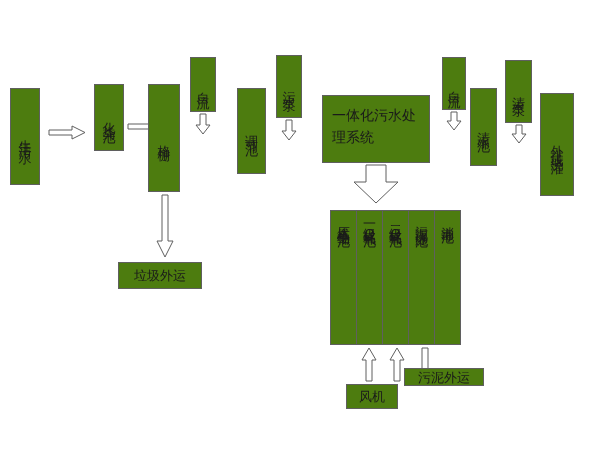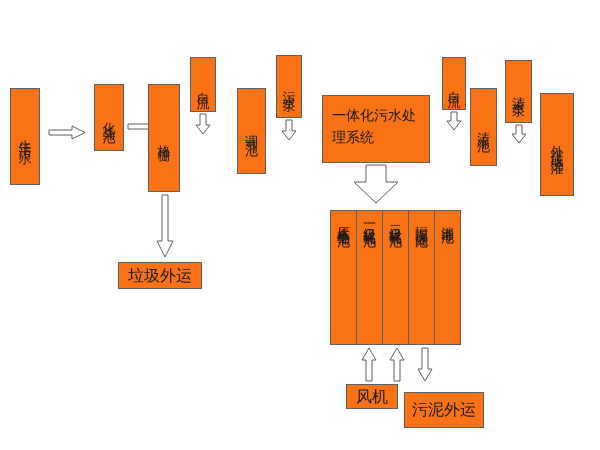--- a/index.html
+++ b/index.html
@@ -3,33 +3,33 @@
 <meta charset="utf-8">
 <style>
   * { margin:0; padding:0; box-sizing:border-box; }
   html,body { background:#ffffff; }
   body { font-family:"Liberation Sans","DejaVu Sans",sans-serif; color:#000; }
   .canvas {
     position:relative; width:600px; height:450px;
     background:#ffffff; overflow:hidden;
   }
   .box {
-    position:absolute; border:1px solid #5f5f5f; background:#f97316;
+    position:absolute; border:1px solid #5f5f5f; background:#4d7c0f;
     color:#1a1a1a; font-size:13px; line-height:1;
   }
   
   .vbox {
     display:grid; place-items:center;
     writing-mode:vertical-rl; text-orientation:upright;
     letter-spacing:4px;
   }
   .vtop { place-items:center start; padding-top:5px; letter-spacing:2px; }
   
   .hbox { font-size:14px; line-height:22px; padding:8px 6px 0 9px; }
-  .cbox { display:flex; align-items:center; justify-content:center; font-size:16px; }
+  .cbox { display:flex; align-items:center; justify-content:center; font-size:13px; }
   .arr { position:absolute; display:block; }
   .arr polygon { fill:#ffffff; stroke:#5f5f5f; stroke-width:1; }
 </style>
 </head>
 <body>
 
 <div class="canvas">
 
   <div class="box vbox" style="left:10px;top:88px;width:30px;height:97px">生活污水</div>
 
@@ -99,15 +99,15 @@
   <svg class="arr" style="left:389px;top:347px" width="16" height="35" viewBox="0 0 16 35">
     <polygon points="8,1 15,13 11,13 11,34 5,34 5,13 1,13"></polygon>
   </svg>
 
   <div class="box cbox" style="left:346px;top:384px;width:52px;height:25px">风机</div>
 
   <svg class="arr" style="left:417px;top:347px" width="16" height="35" viewBox="0 0 16 35">
     <polygon points="5,1 11,1 11,22 15,22 8,34 1,22 5,22"></polygon>
   </svg>
 
-  <div class="box cbox" style="left:404px;top:392px;width:80px;height:36px">污泥外运</div>
+  <div class="box cbox" style="left:404px;top:368px;width:80px;height:18px">污泥外运</div>
 
 </div>
 
 </body></html>

